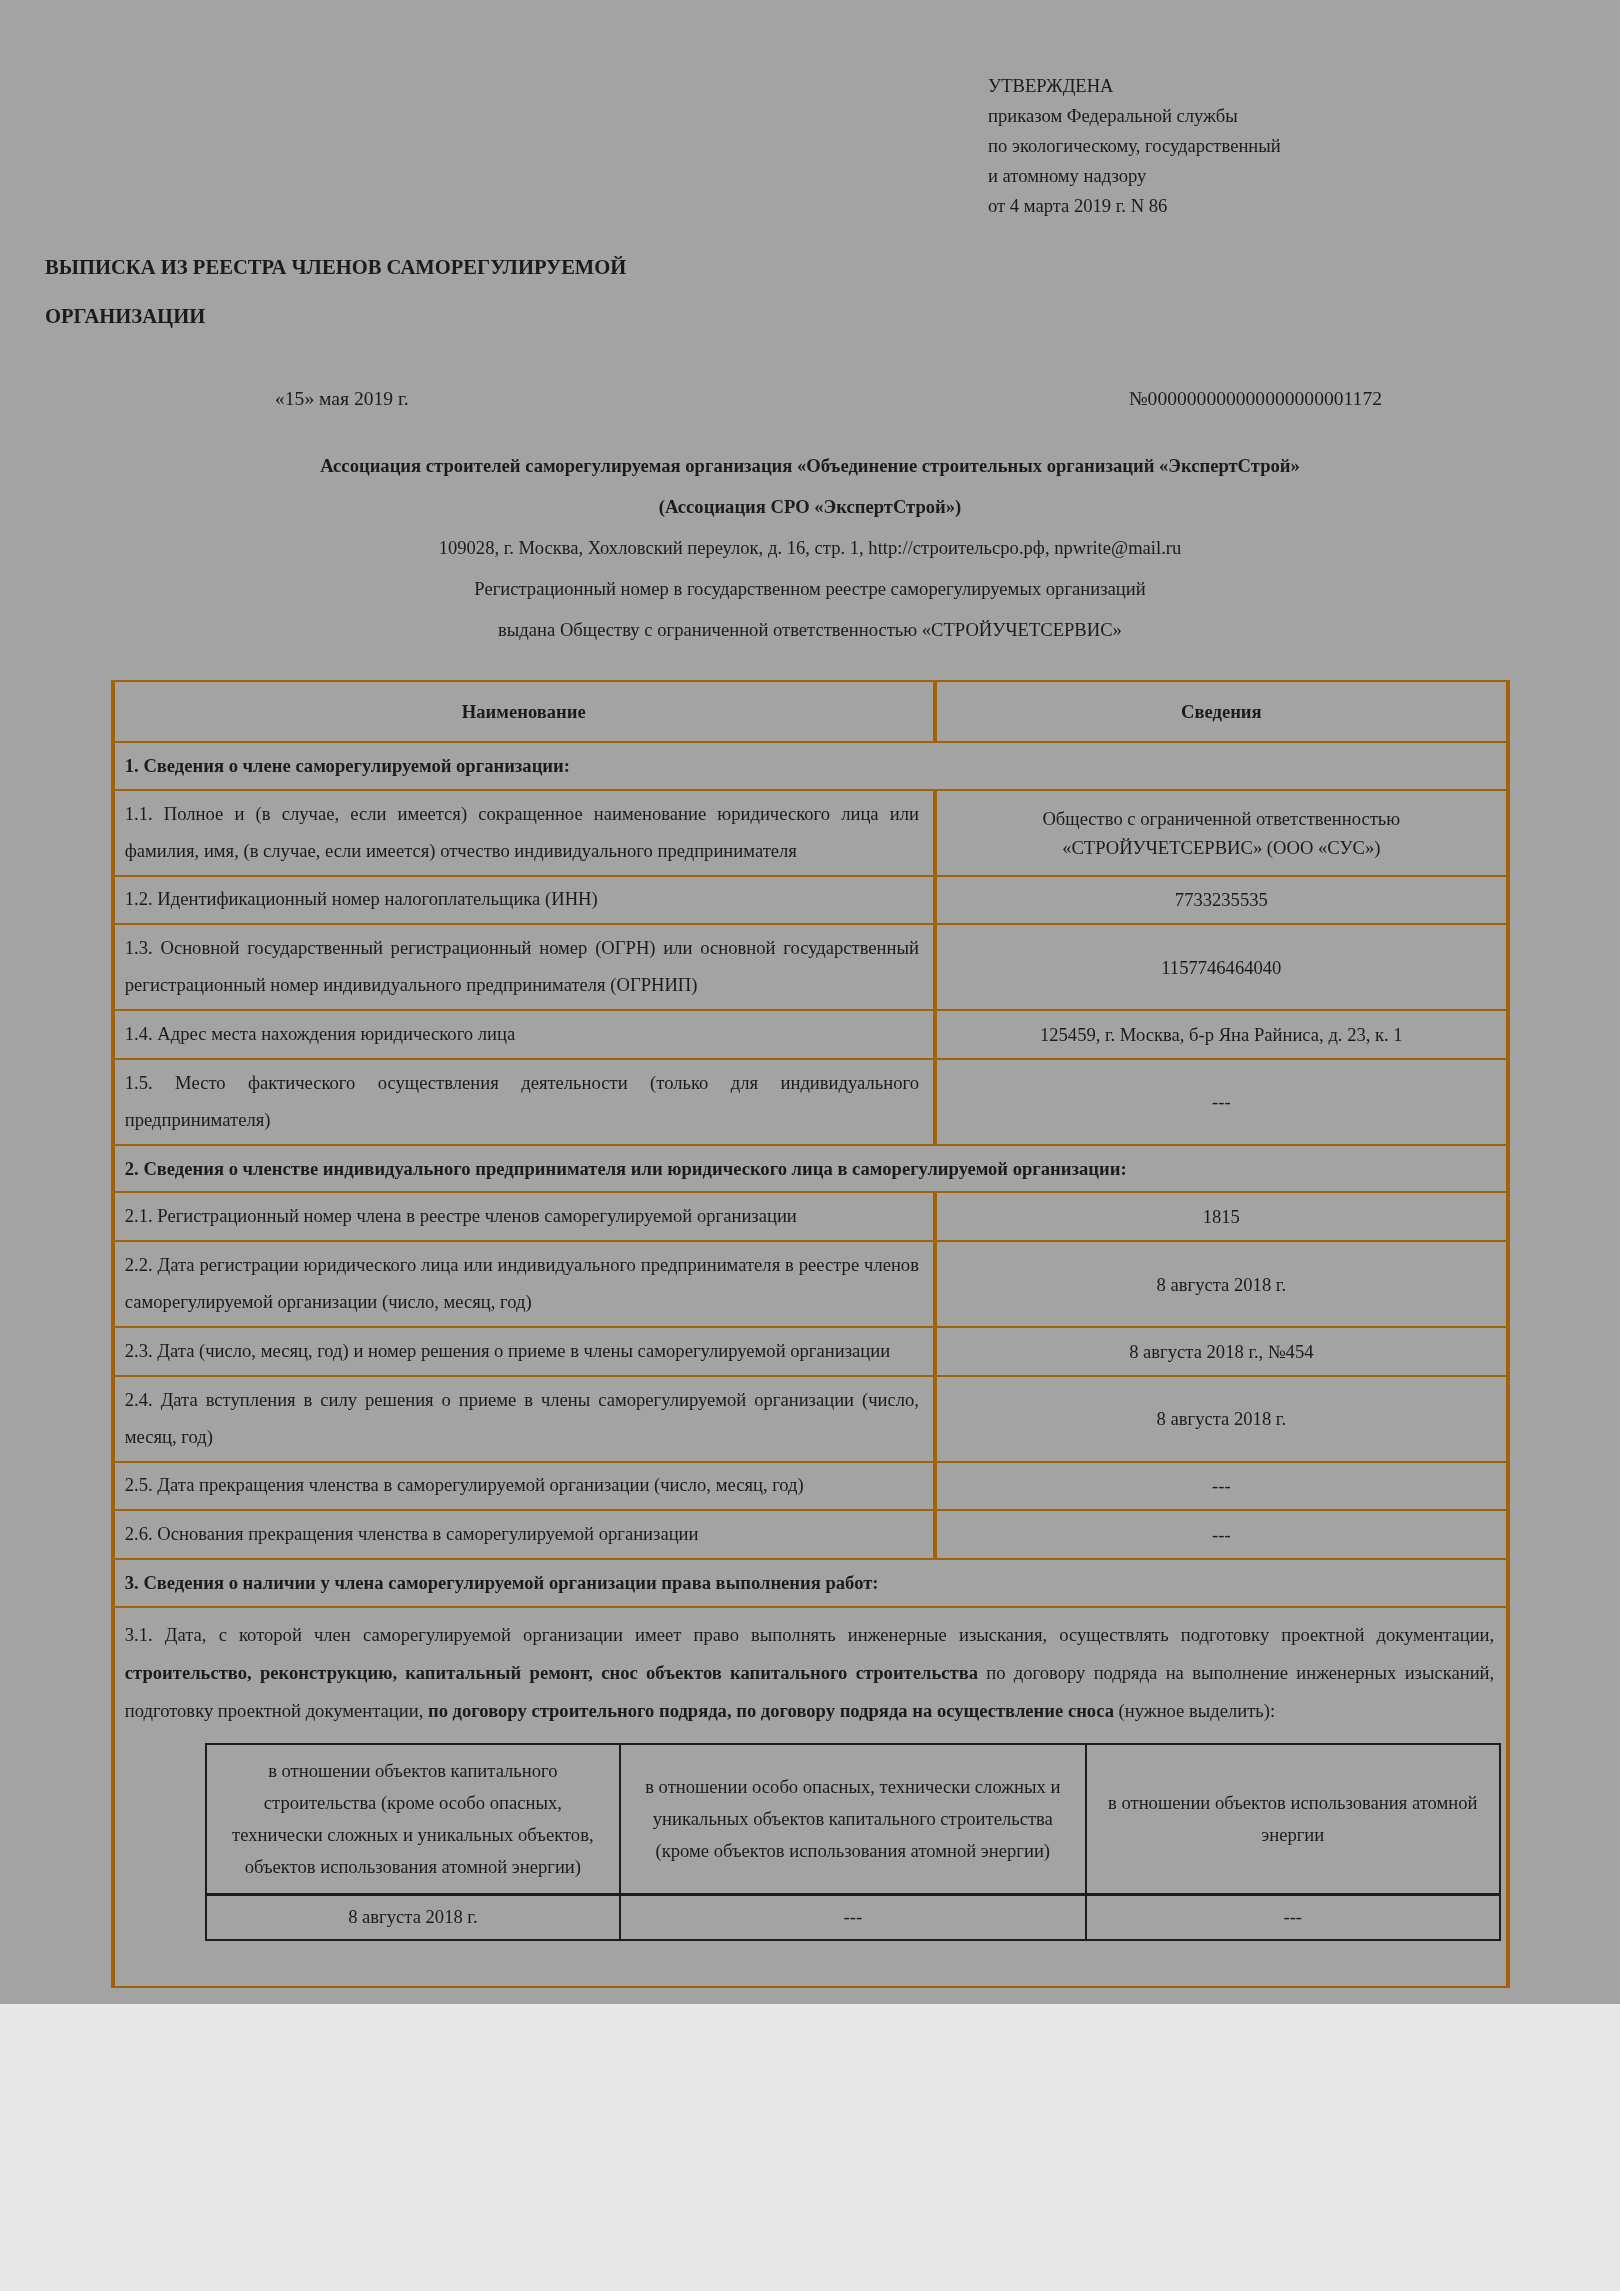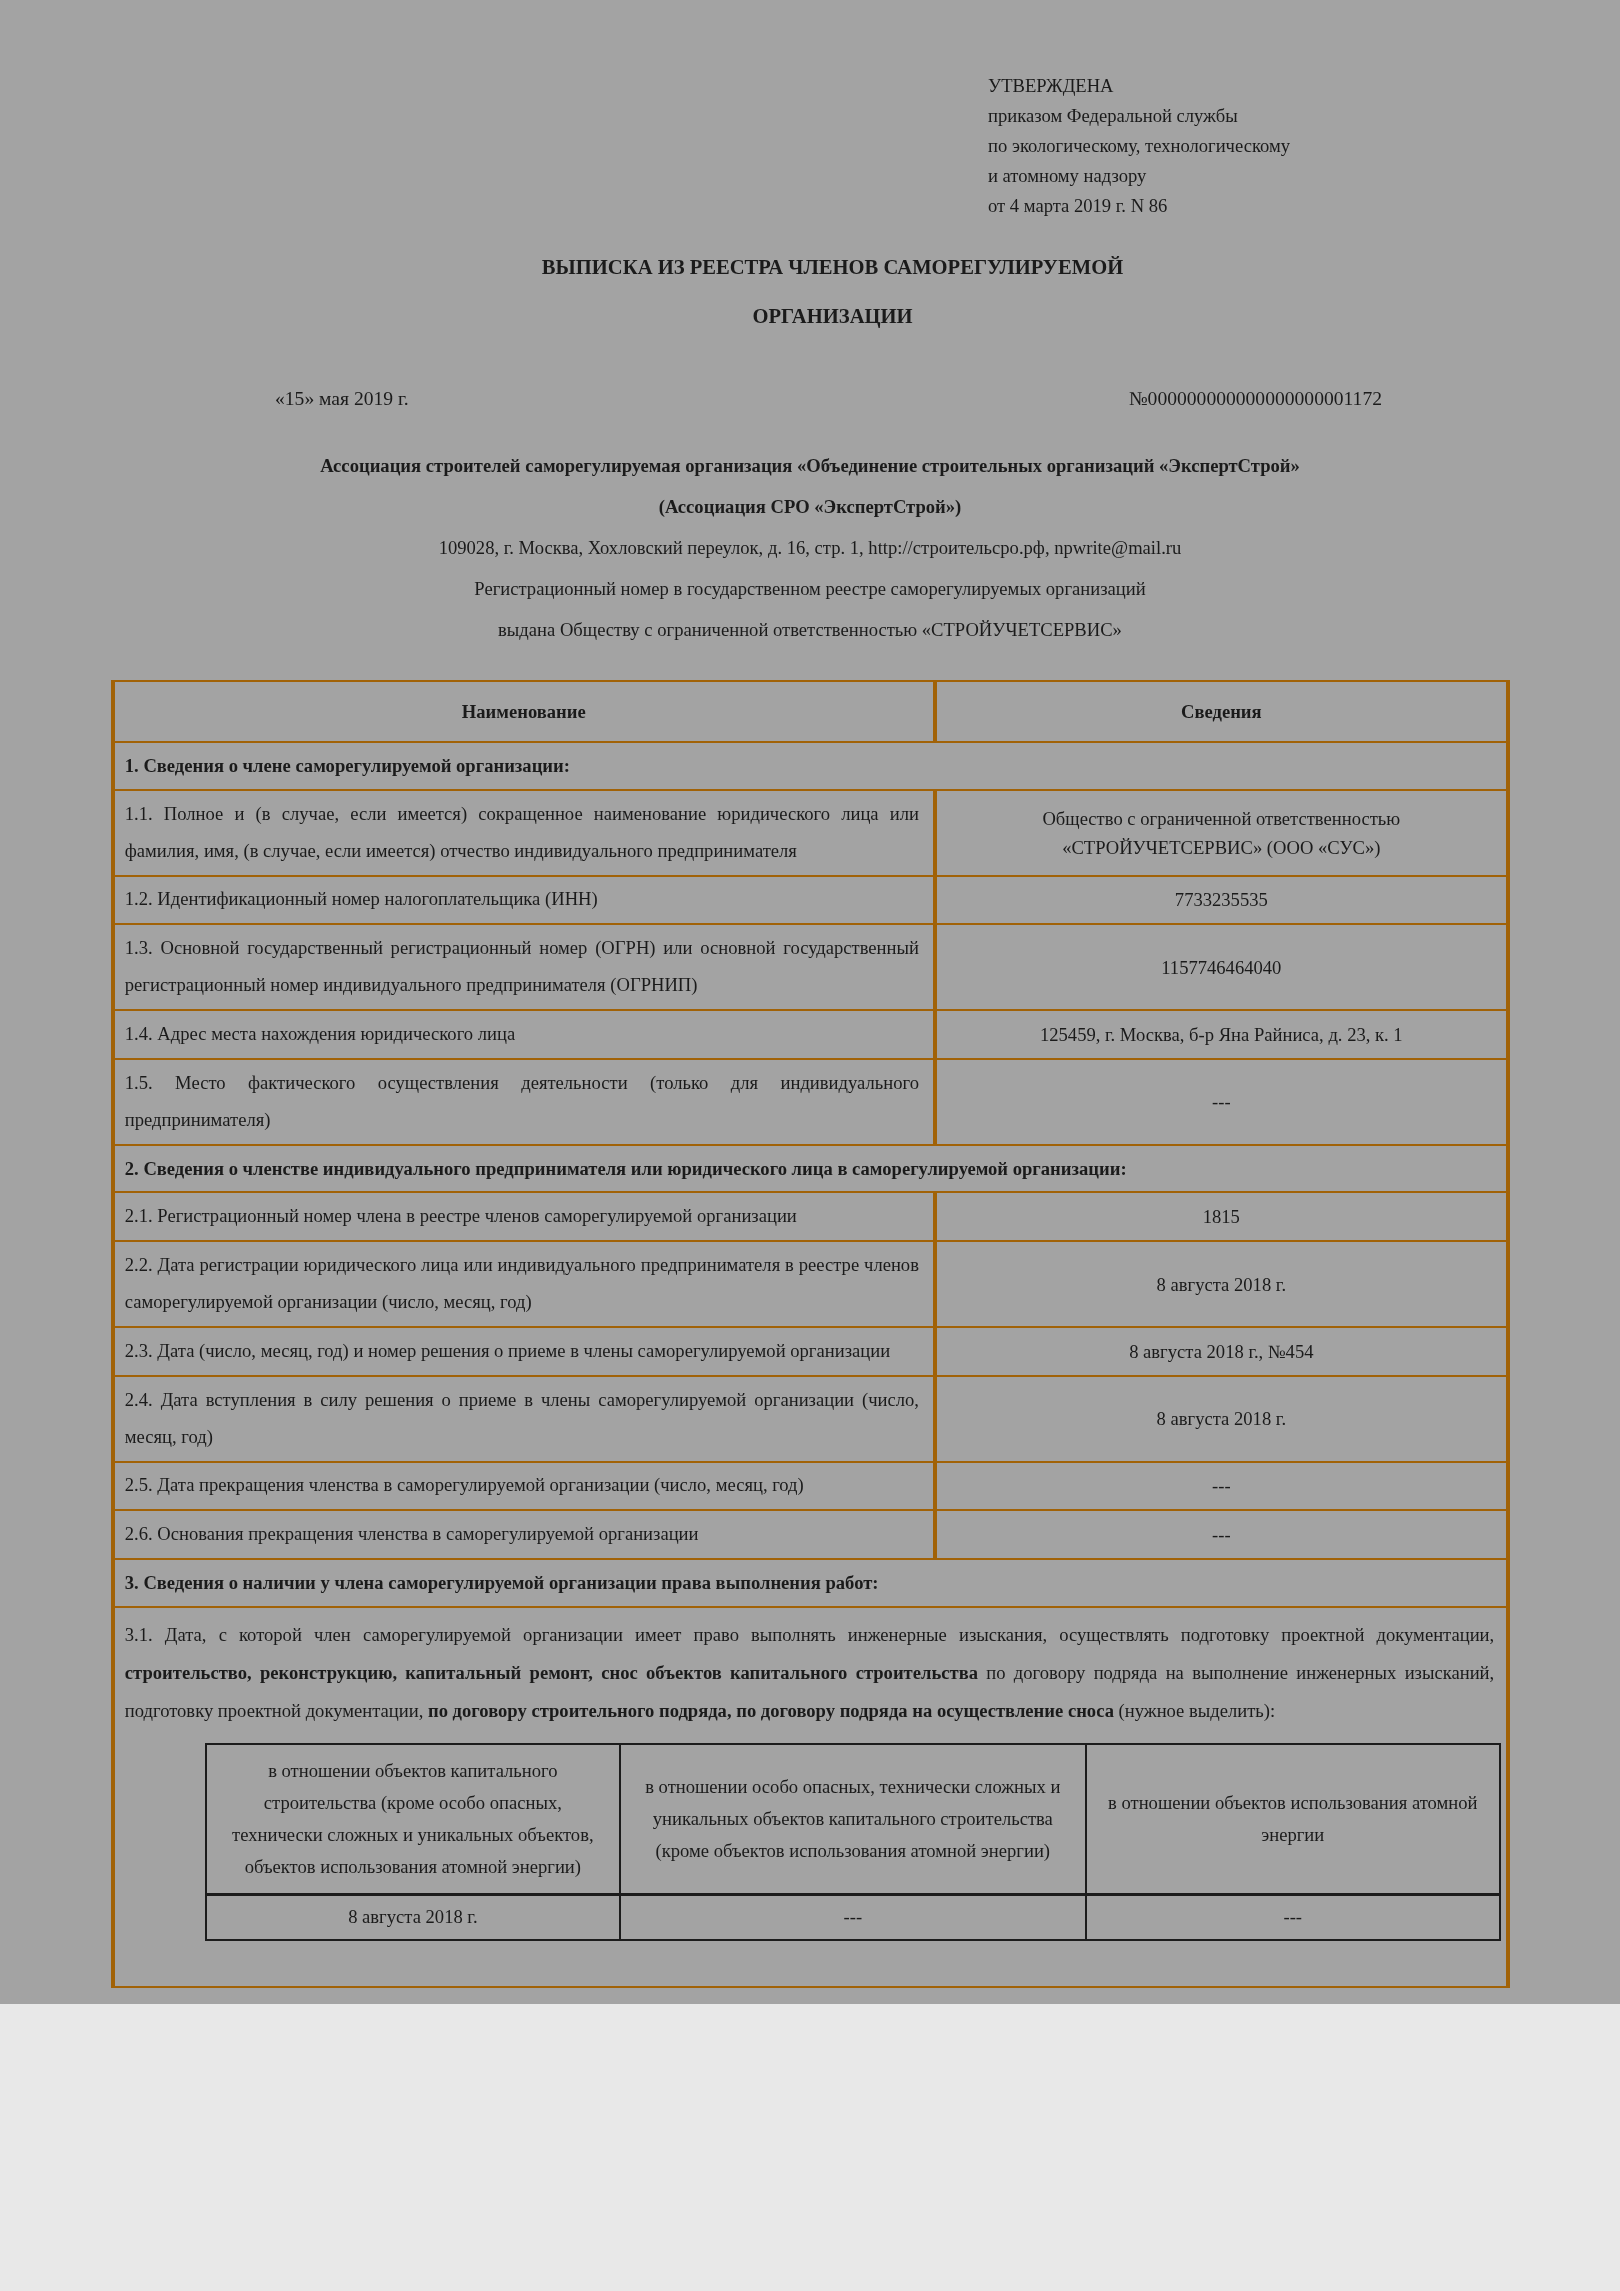--- a/index.html
+++ b/index.html
@@ -16,21 +16,21 @@
     overflow: hidden;
   }
   .approval {
     padding-top: 71px;
     margin-left: 988px;
     line-height: 30px;
     font-size: 18.6px;
   }
   .doc-title {
     margin-top: 21.6px;
-    text-align: center;
+    text-align: left;
     font-weight: bold;
     font-size: 20.6px;
     line-height: 49px;
     margin-left: 45px;
   }
   .meta-row {
     display: flex;
     justify-content: space-between;
     margin: 47px 238px 0 275px;
     font-size: 19.6px;
@@ -107,21 +107,21 @@
   tr.inner-data td { height: 45px; }
 </style>
 </head>
 <body>
 
 <div class="page">
 
   <div class="approval">
     <div>УТВЕРЖДЕНА</div>
     <div>приказом Федеральной службы</div>
-    <div>по экологическому, технологическому</div>
+    <div>по экологическому, государственный</div>
     <div>и атомному надзору</div>
     <div>от 4 марта 2019 г. N 86</div>
   </div>
 
   <div class="doc-title">
     <div>ВЫПИСКА ИЗ РЕЕСТРА ЧЛЕНОВ САМОРЕГУЛИРУЕМОЙ</div>
     <div>ОРГАНИЗАЦИИ</div>
   </div>
 
   <div class="meta-row">

